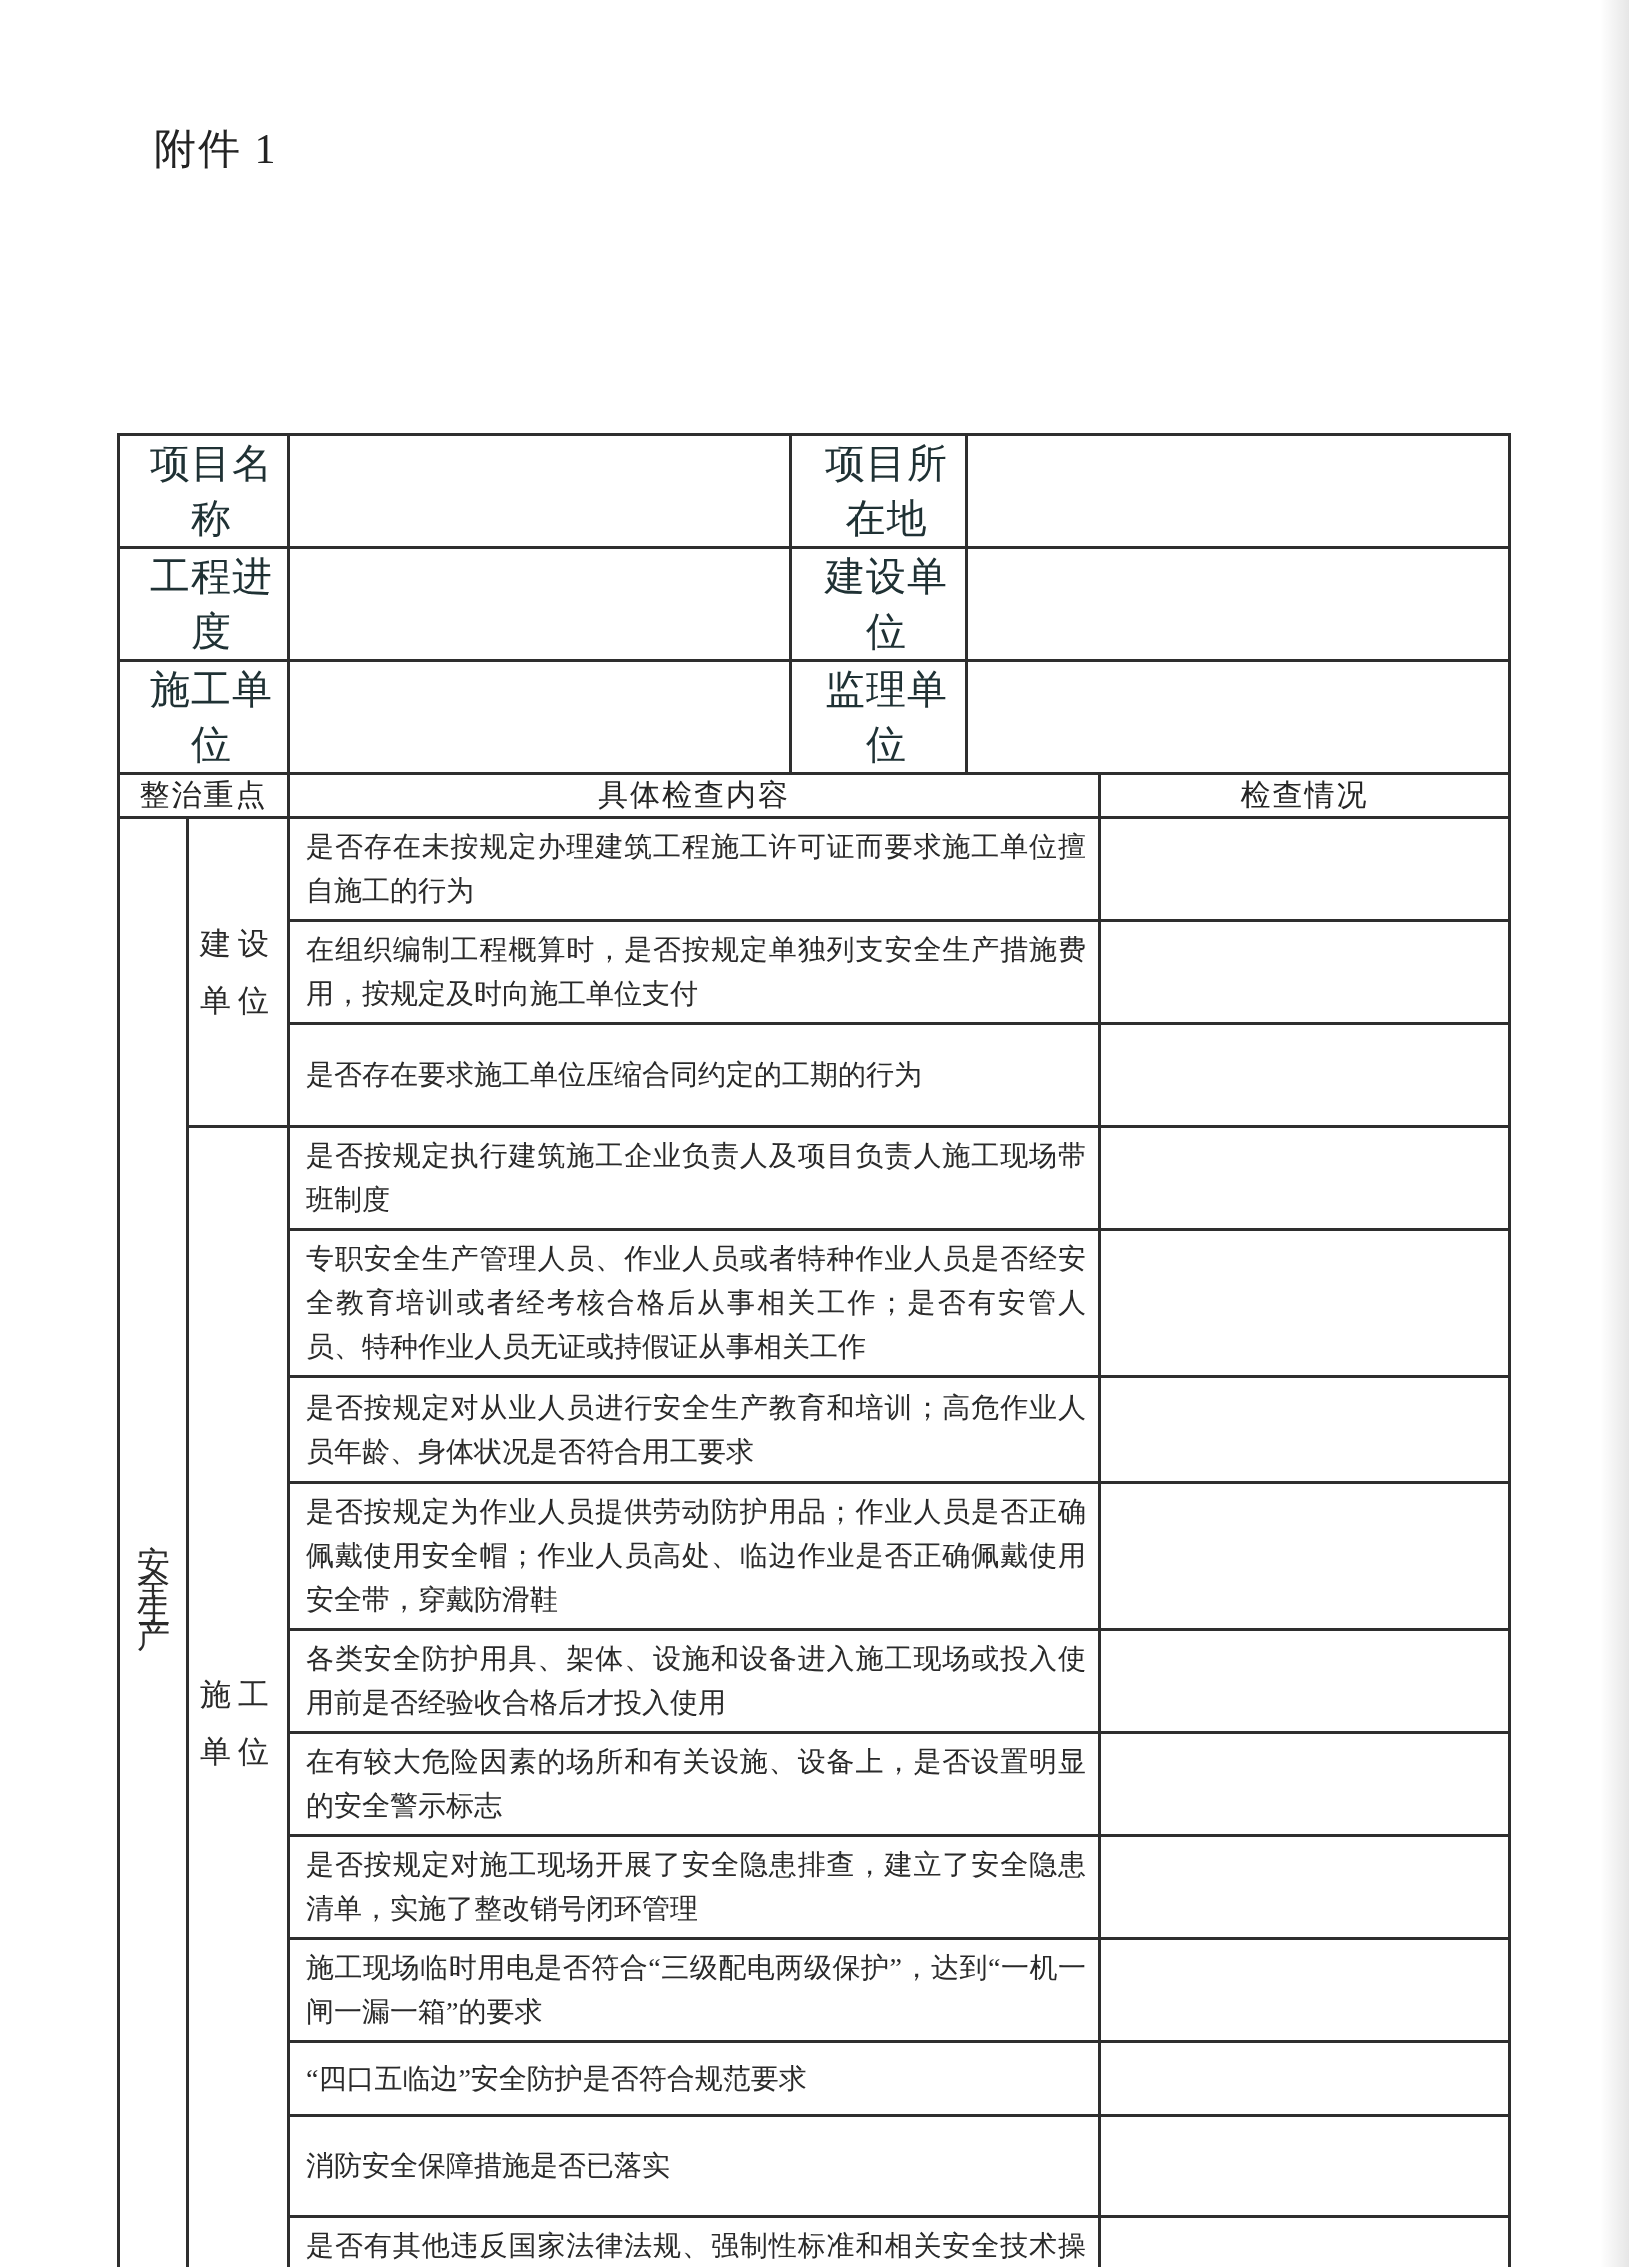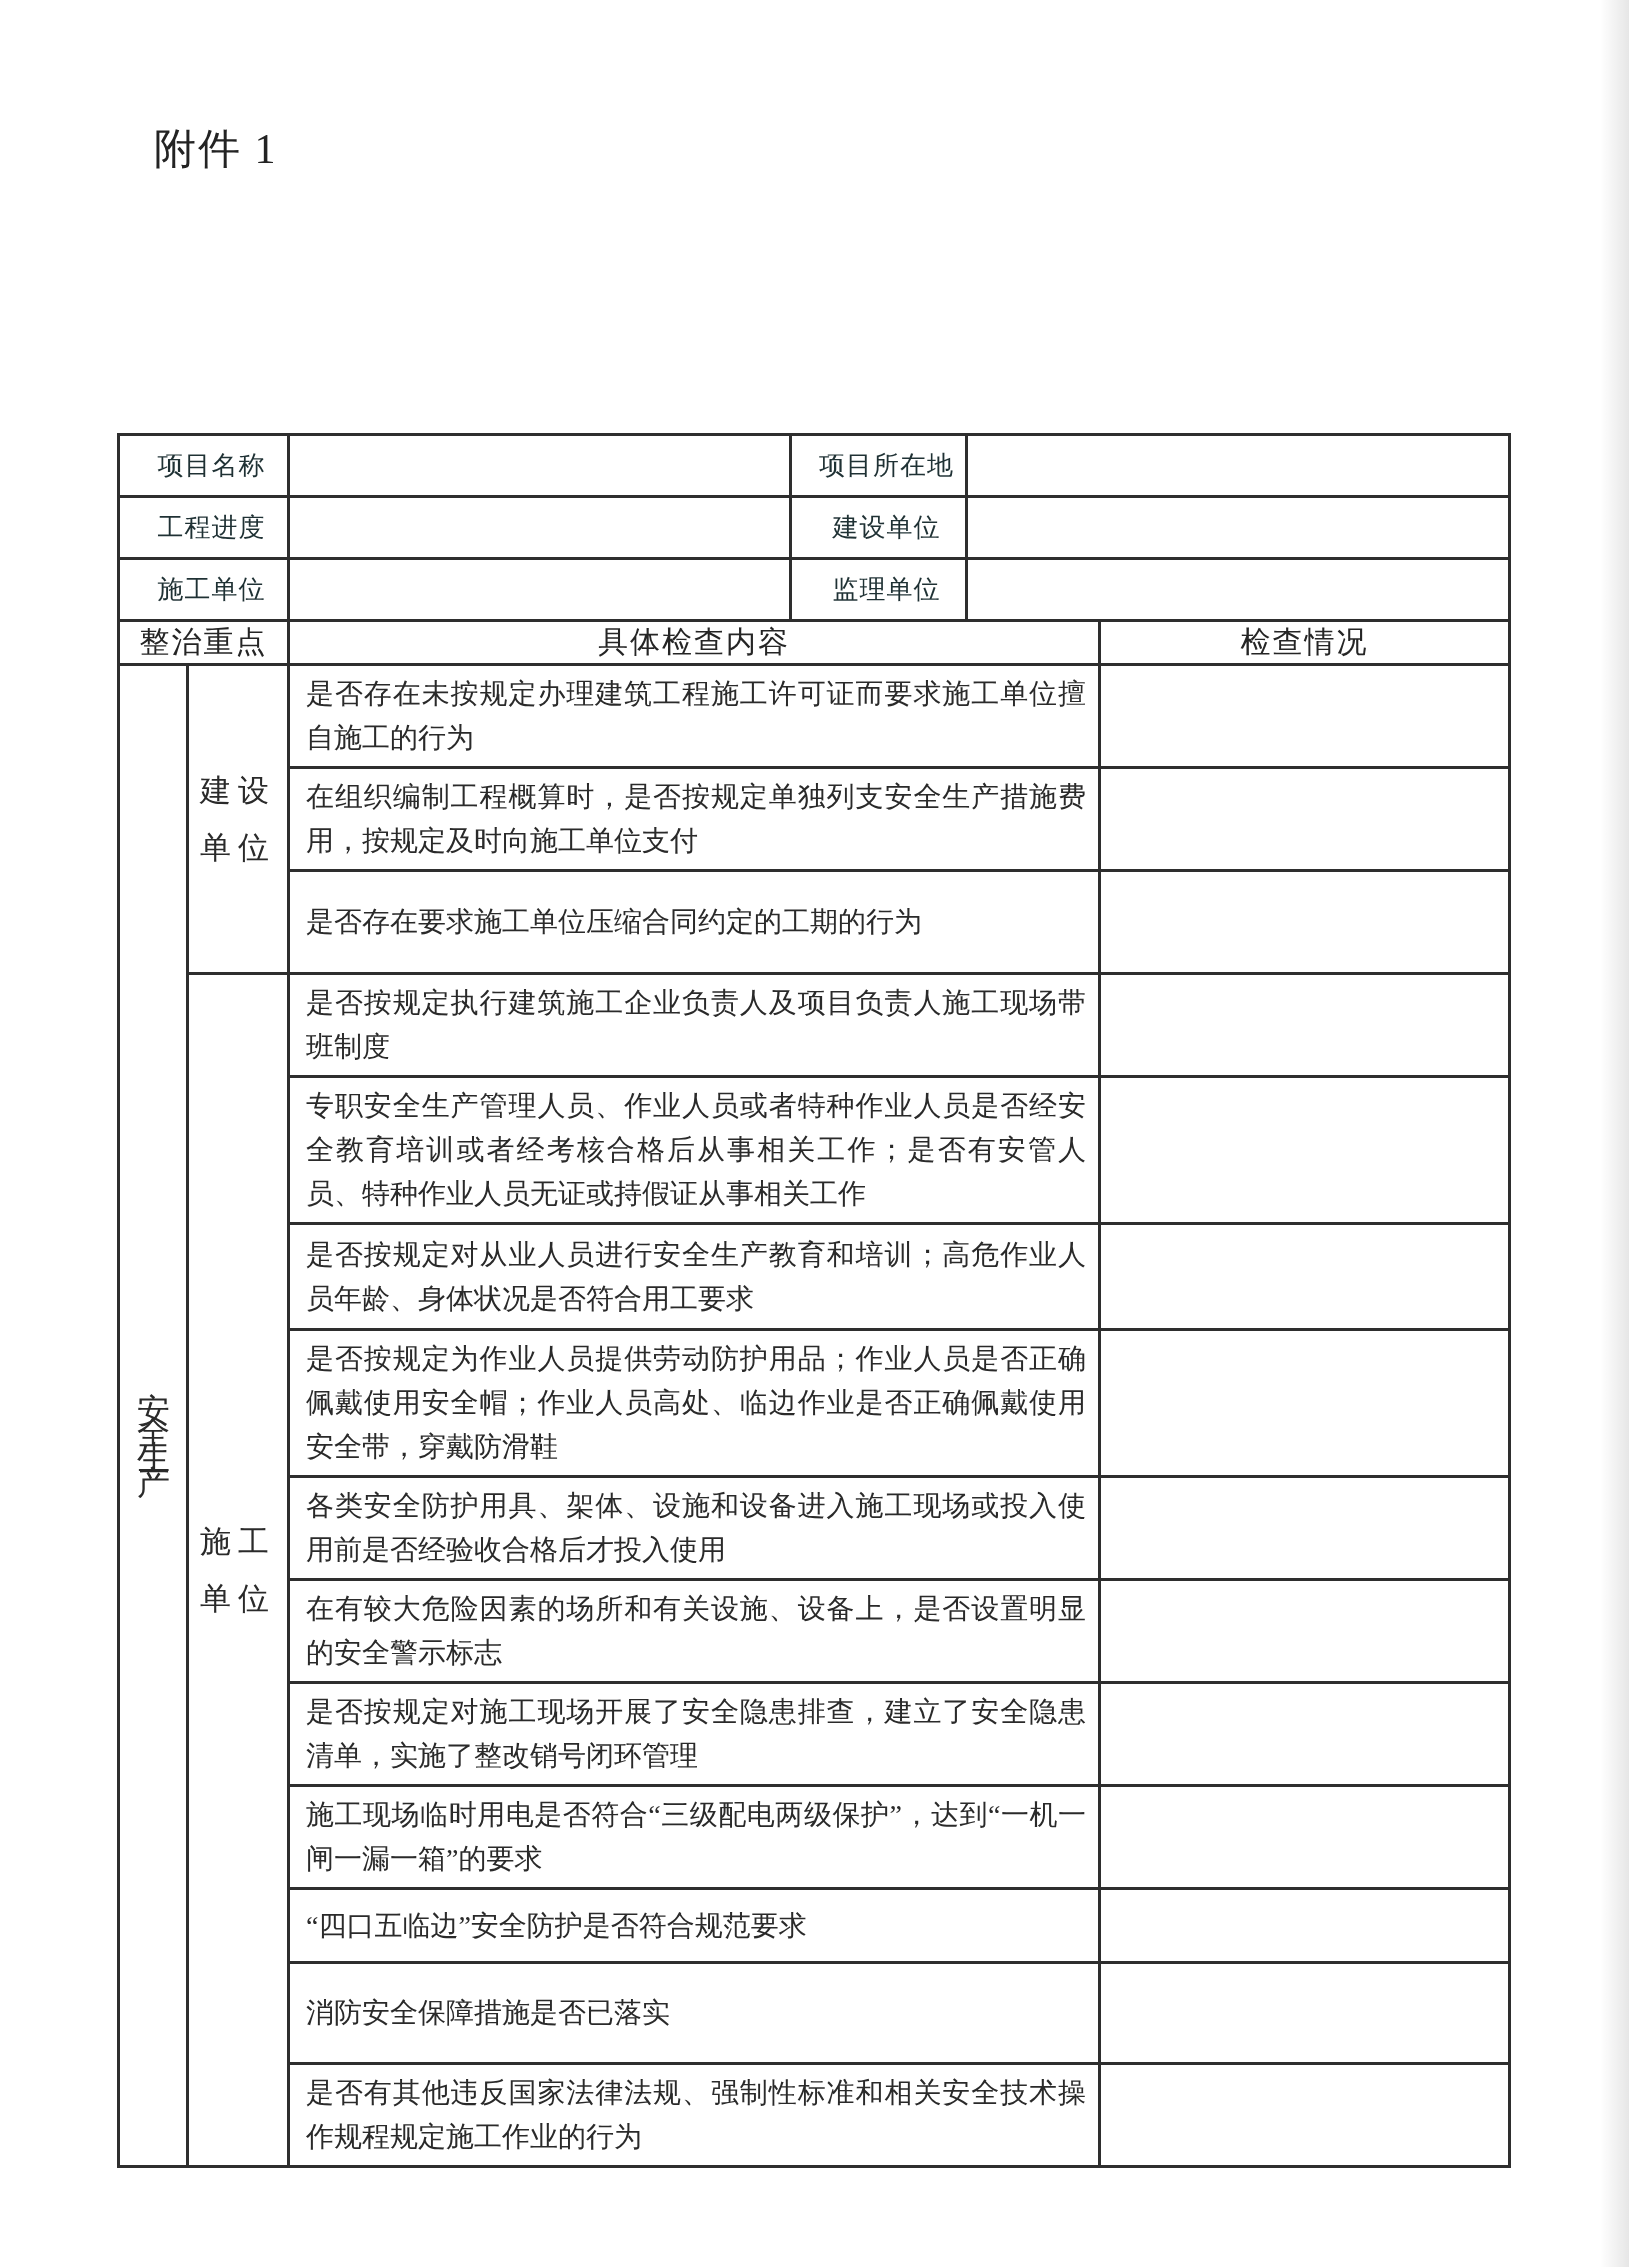--- a/index.html
+++ b/index.html
@@ -33,21 +33,21 @@
   }
   td{
     border:3px solid #2e2e2e;
     padding:0;
     vertical-align:middle;
     box-sizing:border-box;
   }
   tr.info-row{height:62px;}
   tr.header-row{height:41px;}
   td.info-label{
-    text-align:center;font-size:26px;color:#1f3134;letter-spacing:1px;padding-left:16px;
+    text-align:center;font-size:40px;color:#1f3134;letter-spacing:1px;padding-left:16px;
   }
   td.col-header{
     text-align:center;font-size:30px;color:#252525;letter-spacing:2px;
   }
   td.cat-cell{text-align:center;}
   .vtext{
     writing-mode:vertical-lr;
     text-orientation:upright;
     display:inline-block;
     font-size:33px;

